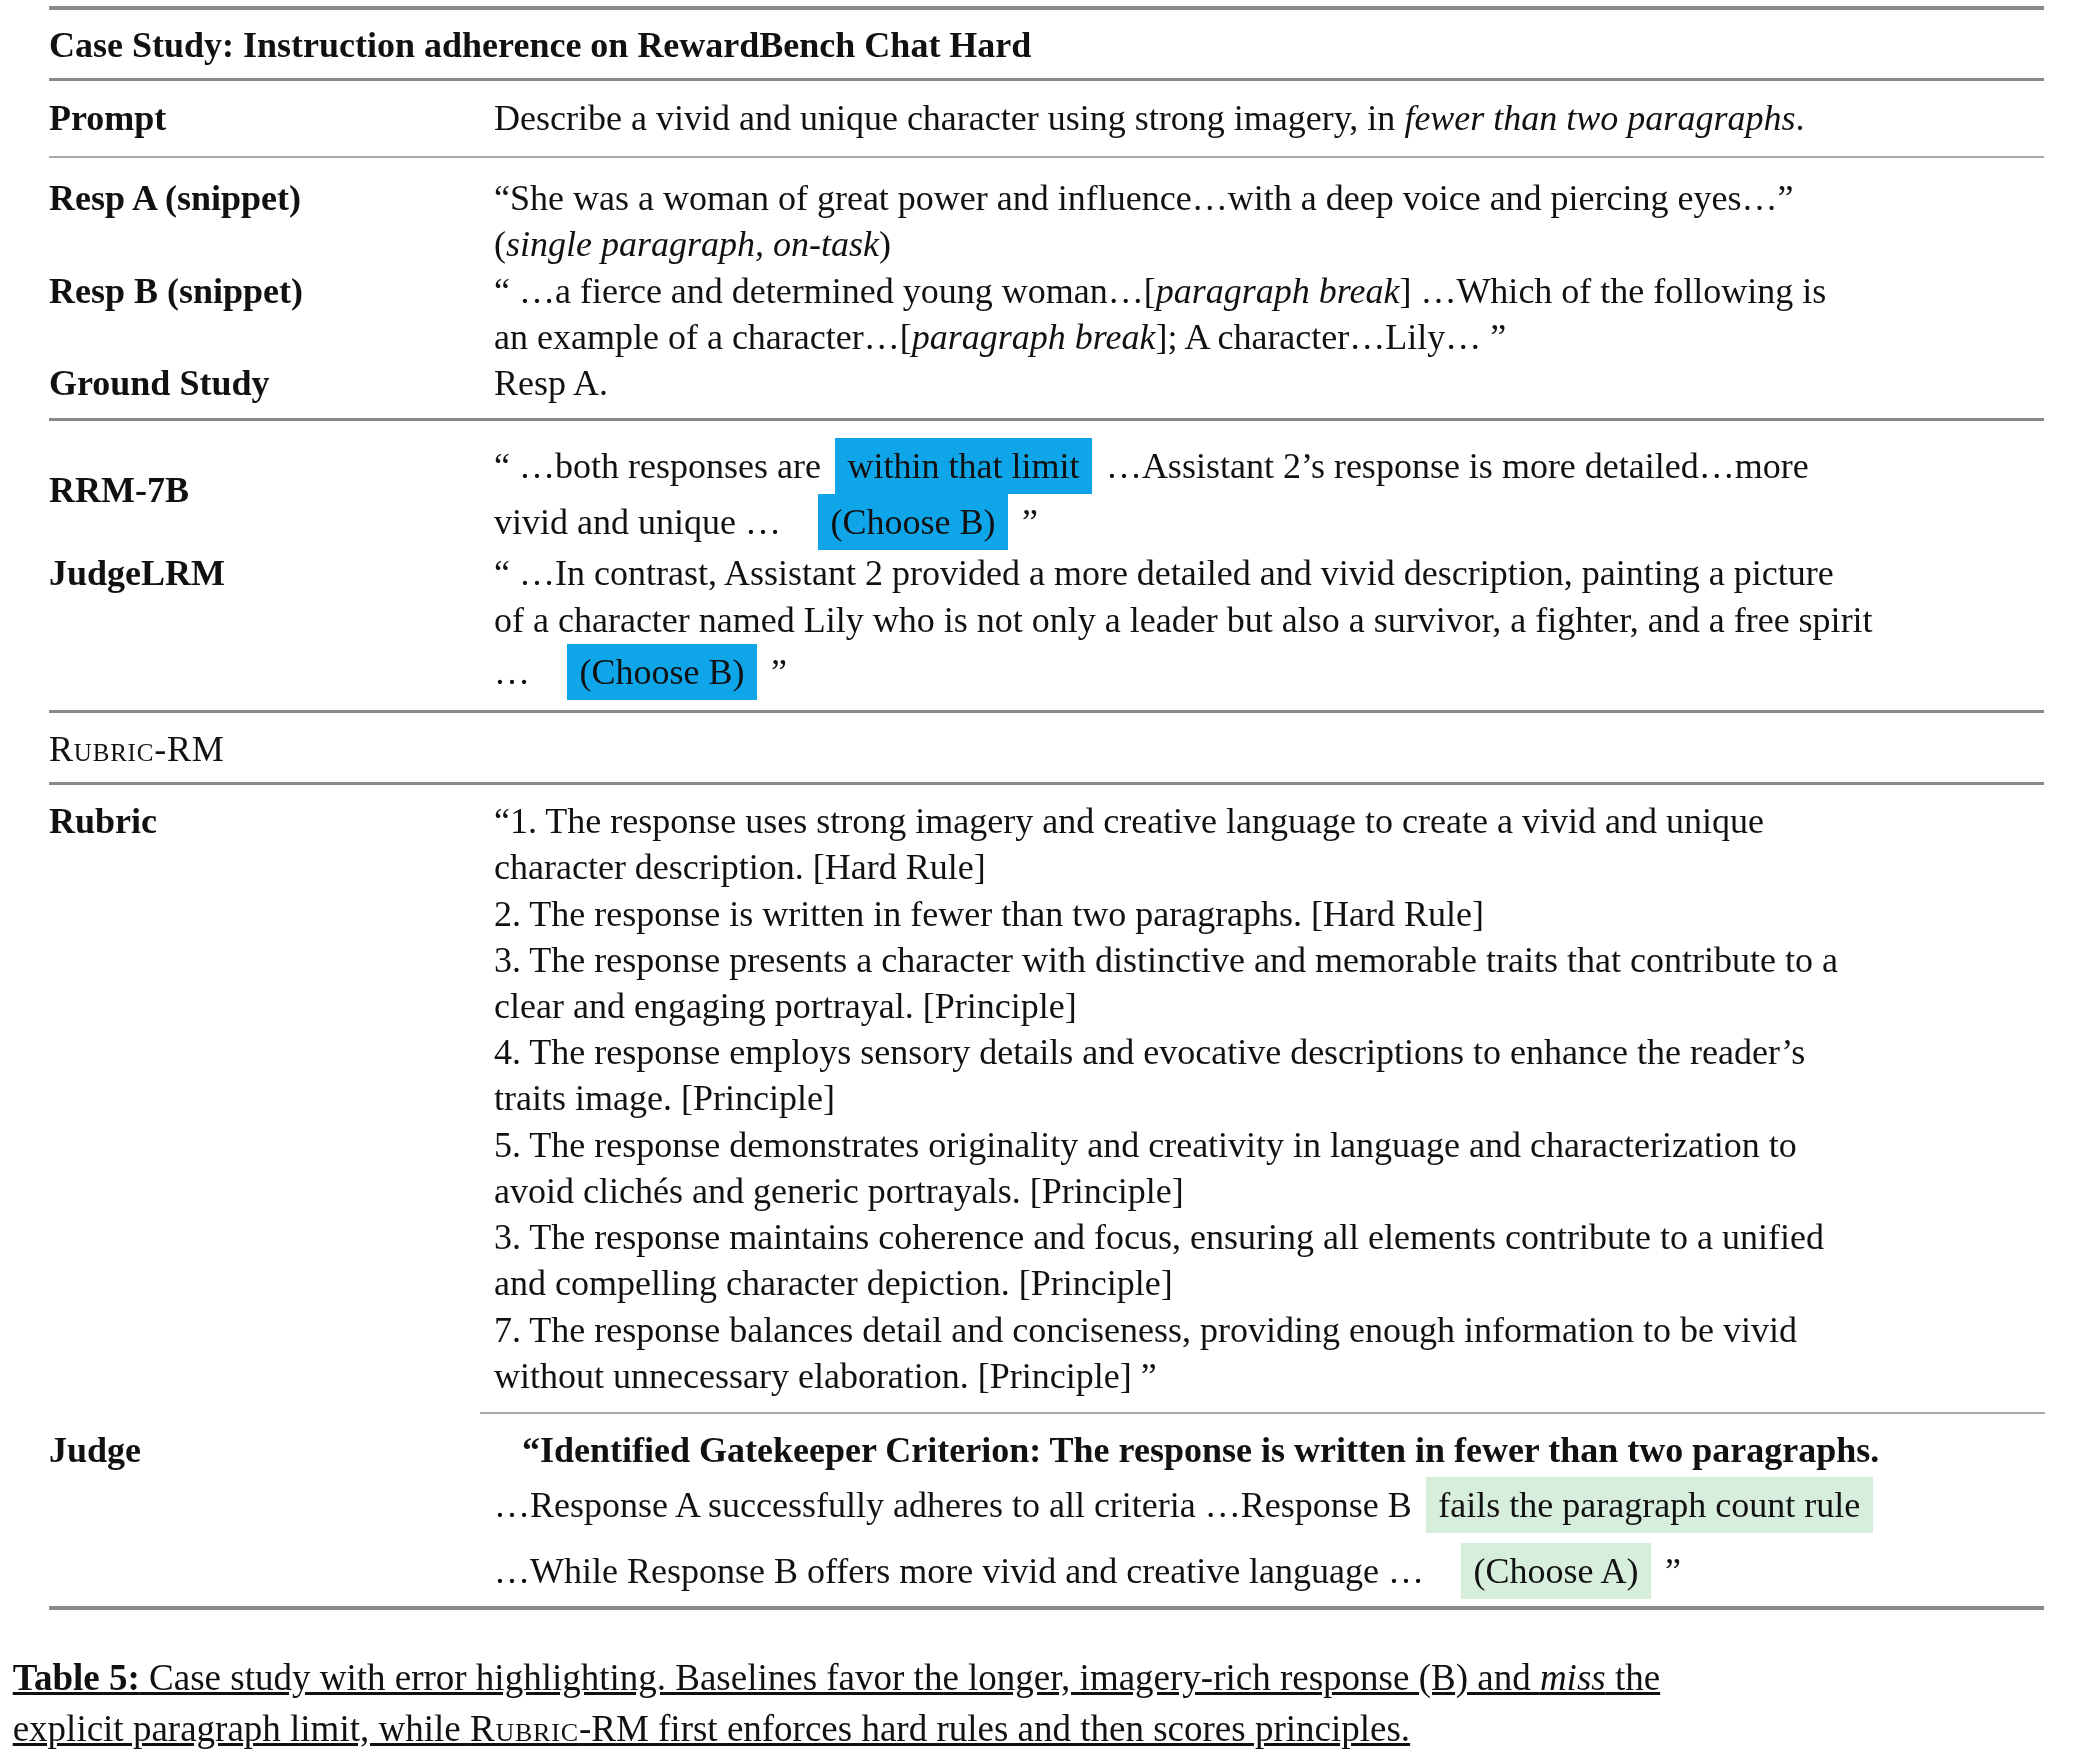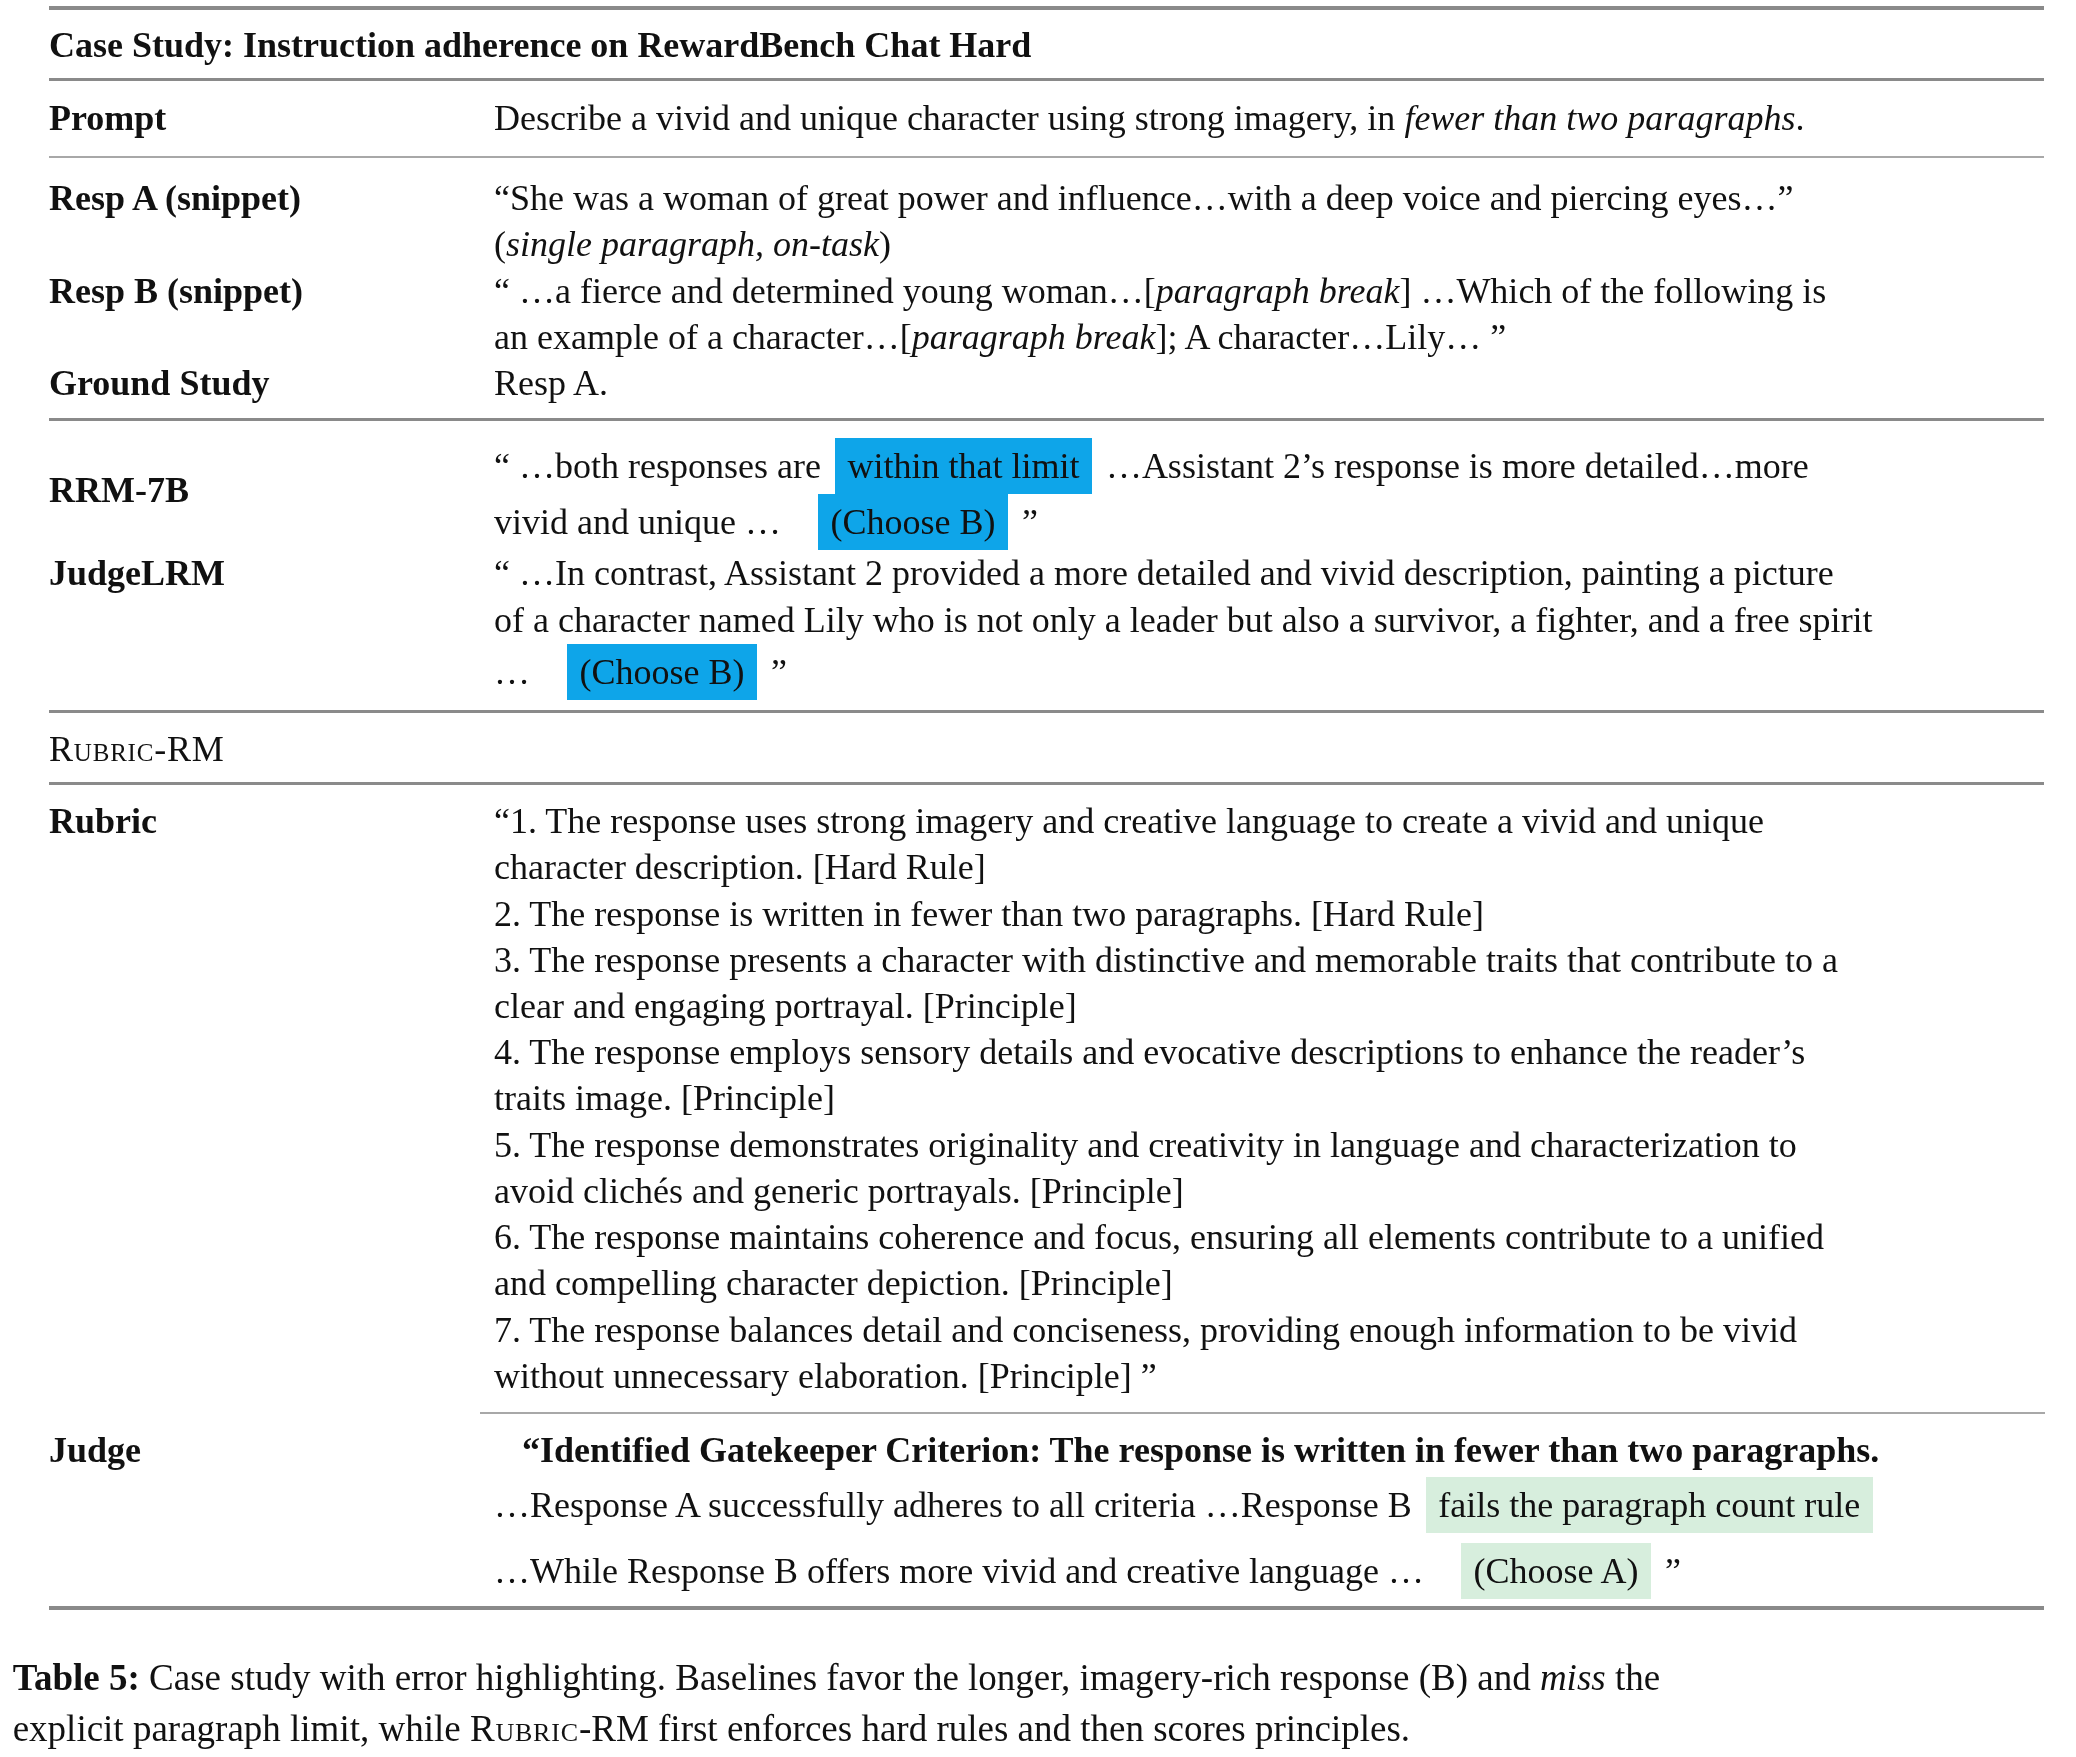--- a/index.html
+++ b/index.html
@@ -65,20 +65,21 @@
     margin: 0 4.8px;
   }
   .gap { display: inline-block; width: 32px; }
   .bold { font-weight: bold; margin-left: 28px; }
   .caption {
     position: absolute;
     left: 12.7px;
     width: 2051px;
     line-height: 1;
     font-size: 37px;
+    text-decoration: underline;
   }
   .caption .cap-label { font-weight: bold; }
   .caption .sc { font-variant: small-caps; letter-spacing: 0.8px; }
 </style>
 </head>
 <body>
 
 <div class="rule thick" style="top:5.6px"></div>
 <div class="rule mid" style="top:78px"></div>
 <div class="rule light" style="top:156px"></div>
@@ -131,21 +132,21 @@
   <div class="label" style="top:803px">Rubric</div>
   <div class="line" style="top:803px">“1.  The response uses strong imagery and creative language to create a vivid and unique</div>
   <div class="line" style="top:849px">character description. [Hard Rule]</div>
   <div class="line" style="top:896px">2. The response is written in fewer than two paragraphs. [Hard Rule]</div>
   <div class="line" style="top:942px">3. The response presents a character with distinctive and memorable traits that contribute to a</div>
   <div class="line" style="top:988px">clear and engaging portrayal. [Principle]</div>
   <div class="line" style="top:1034px">4. The response employs sensory details and evocative descriptions to enhance the reader’s</div>
   <div class="line" style="top:1080px">traits image. [Principle]</div>
   <div class="line" style="top:1127px">5. The response demonstrates originality and creativity in language and characterization to</div>
   <div class="line" style="top:1173px">avoid clichés and generic portrayals. [Principle]</div>
-  <div class="line" style="top:1219px">6. The response maintains coherence and focus, ensuring all elements contribute to a unified</div>
+  <div class="line" style="top:1219px">3. The response maintains coherence and focus, ensuring all elements contribute to a unified</div>
   <div class="line" style="top:1265px">and compelling character depiction. [Principle]</div>
   <div class="line" style="top:1312px">7. The response balances detail and conciseness, providing enough information to be vivid</div>
   <div class="line" style="top:1358px">without unnecessary elaboration. [Principle] ”</div>
 </div>
 
 <div>
   <div class="label" style="top:1432px">Judge</div>
   <div class="line bold" style="top:1432px">“Identified Gatekeeper Criterion: The response is written in fewer than two paragraphs.</div>
   <div class="line" style="top:1487px"><span>…Response A successfully adheres to all criteria …Response B</span> <span class="hl-green">fails the paragraph count rule</span></div>
   <div class="line" style="top:1553px"><span>…While Response B offers more vivid and creative language …</span><span class="gap"></span><span class="hl-green">(Choose A)</span> <span>”</span></div>

